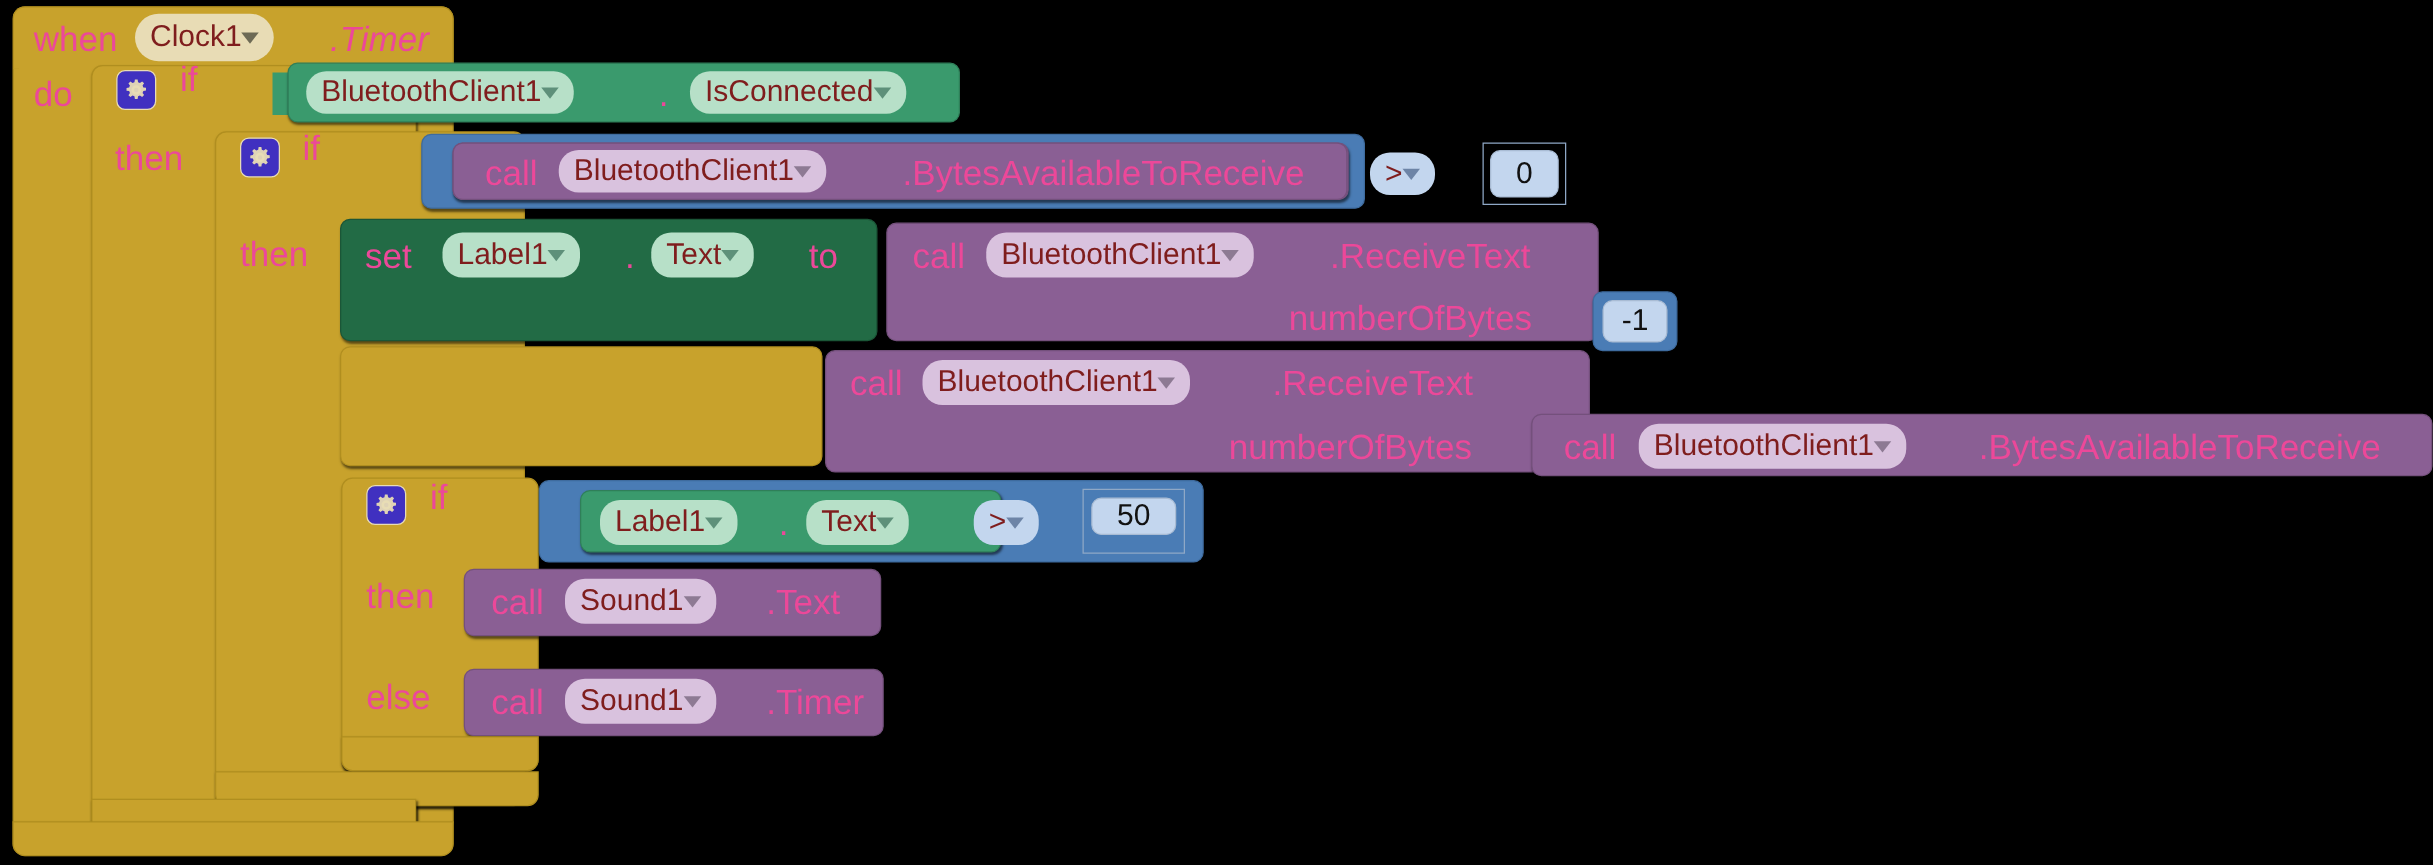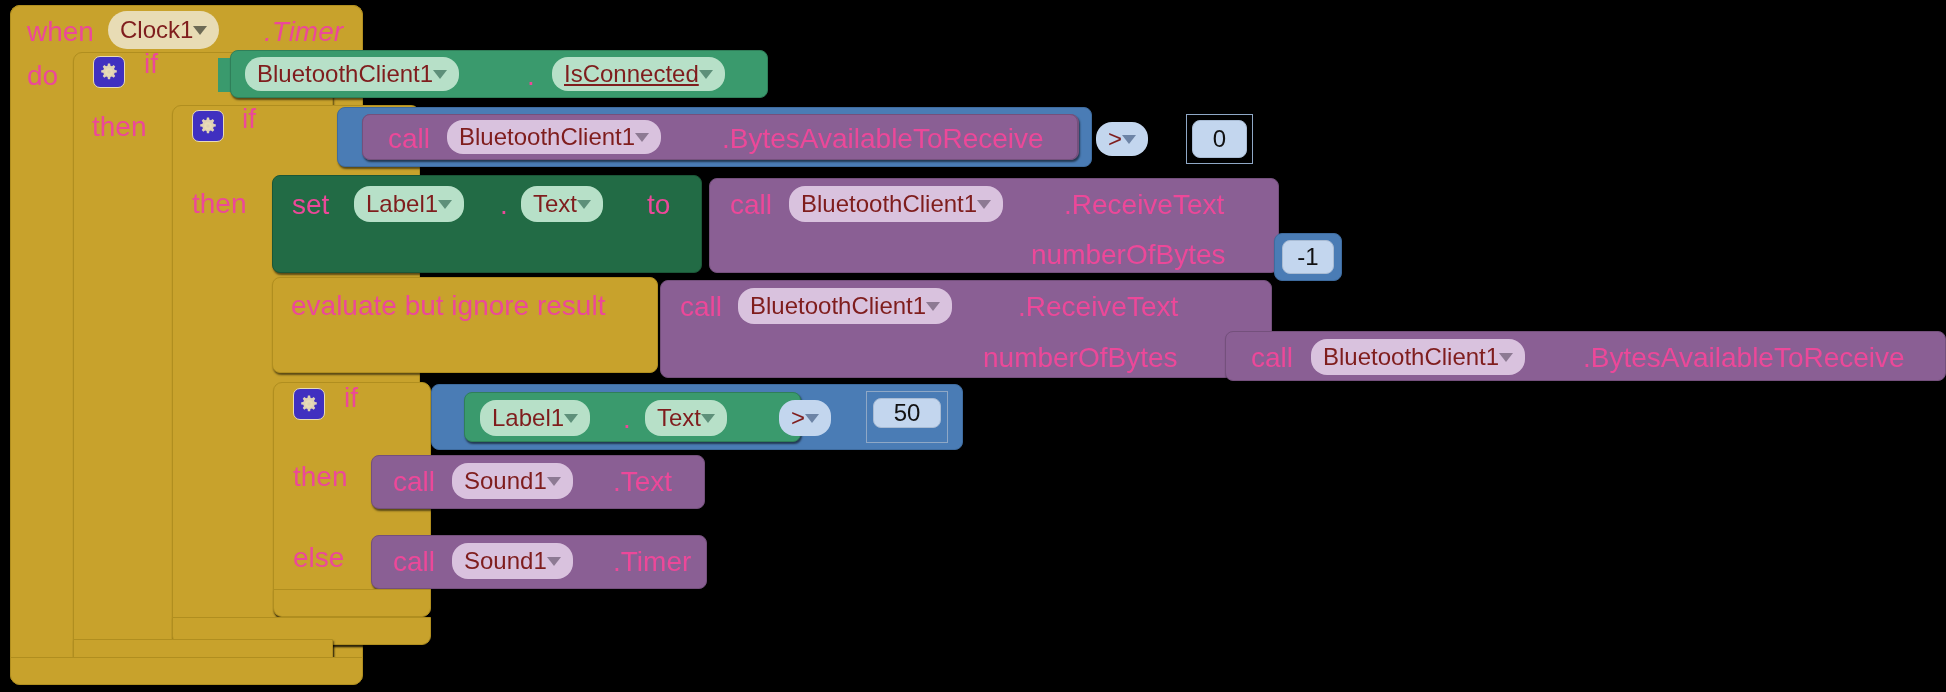--- a/index.html
+++ b/index.html
@@ -96,21 +96,21 @@
 
   <div class="blk getter rnd" style="left:230px;top:50px;width:538px;height:48px;"></div>
 
   <div class="pill green" style="left:245px;top:57px;height:34px;">
     <span>BluetoothClient1</span>
     <span class="caret"></span>
   </div>
 
   <span class="lbl" style="left:527px;top:62px;">.</span>
 
-  <div class="pill green" style="left:552px;top:57px;height:34px;text-decoration:underline;">
+  <div class="pill green" style="left:552px;top:57px;height:34px;">
     <span>IsConnected</span>
     <span class="caret"></span>
   </div>
 
   <div class="blk ctrl" style="left:172px;top:105px;width:248px;height:540px;border-radius:9px;"></div>
 
   <div class="gear" style="left:192px;top:110px;">
     <svg width="20" height="20" viewBox="0 0 20 20" aria-hidden="true">
       <path fill="#e8dcb5" d="M10 6.2a3.8 3.8 0 100 7.6 3.8 3.8 0 000-7.6zm0 5.6a1.8 1.8 0 110-3.6 1.8 1.8 0 010 3.6z"></path>
       <path fill="#e8dcb5" d="M8.9 1.6h2.2l.35 2.1 1.5.62 1.75-1.2 1.56 1.56-1.2 1.75.62 1.5 2.1.35v2.2l-2.1.35-.62 1.5 1.2 1.75-1.56 1.56-1.75-1.2-1.5.62-.35 2.1H8.9l-.35-2.1-1.5-.62-1.75 1.2L3.74 14.1l1.2-1.75-.62-1.5-2.1-.35v-2.2l2.1-.35.62-1.5-1.2-1.75L5.3 3.12l1.75 1.2 1.5-.62z" opacity=".95"></path>
@@ -172,21 +172,20 @@
 
   <span class="lbl" style="left:1064px;top:191px;">.ReceiveText</span>
 
   <span class="lbl" style="left:1031px;top:241px;">numberOfBytes</span>
 
   <div class="blk mathblk rnd" style="left:1274px;top:233px;width:68px;height:48px;"></div>
   <div class="numfield" style="left:1282px;top:240px;width:52px;height:34px;">-1</div>
 
   <div class="blk ctrl rnd" style="left:272px;top:277px;width:386px;height:96px;"></div>
 
-  <span class="lbl" style="left:291px;top:292px;">evaluate but ignore result</span>
 
   <div class="blk method rnd" style="left:660px;top:280px;width:612px;height:98px;"></div>
 
   <span class="lbl" style="left:680px;top:293px;">call</span>
 
   <div class="pill purple" style="left:738px;top:288px;height:36px;">
     <span>BluetoothClient1</span>
     <span class="caret"></span>
   </div>
 

